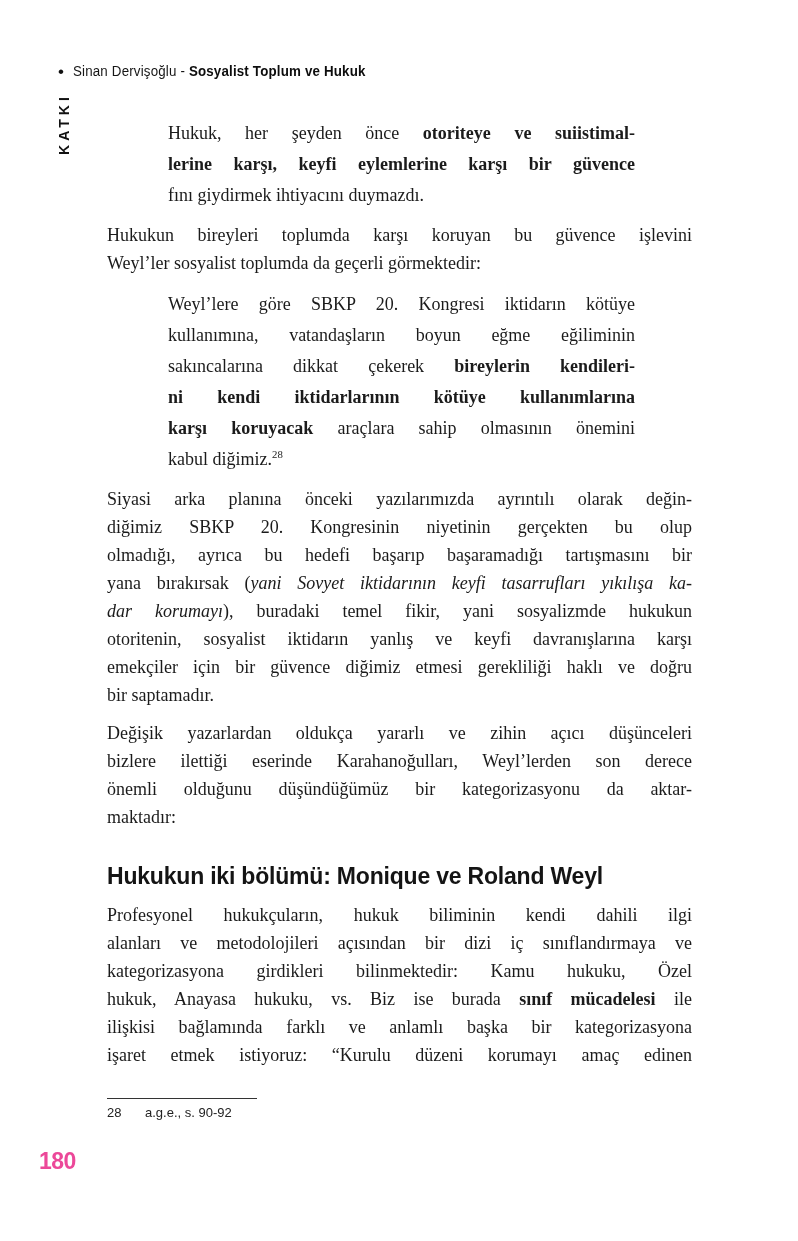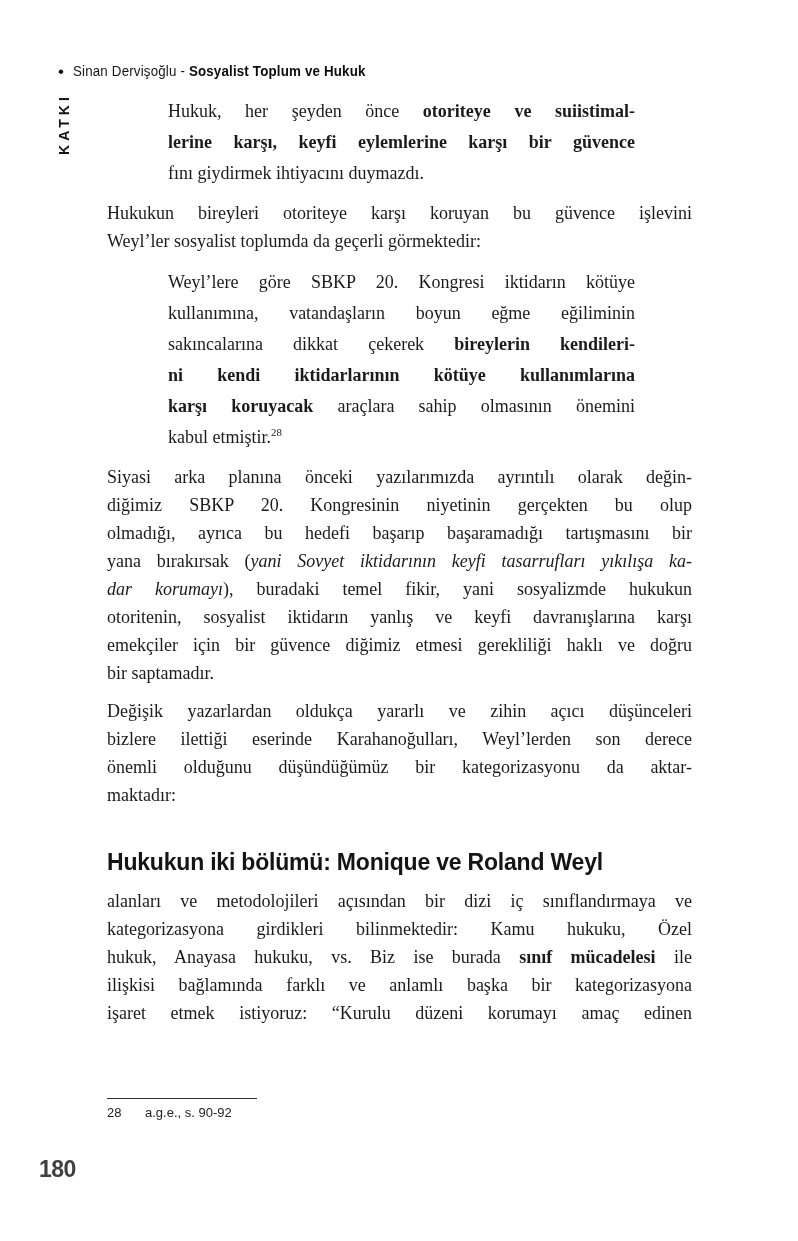--- a/index.html
+++ b/index.html
@@ -24,45 +24,45 @@
   .header .booktitle{font-weight:700;color:#0d0d0d;}
   
   .katki{
     position:absolute;left:19px;top:116px;width:90px;height:16px;
     transform:rotate(-90deg);
     font-family:"Liberation Sans", sans-serif;
     font-weight:700;font-size:14px;letter-spacing:4px;
     text-align:center;line-height:16px;color:#111;
   }
   
-  .content{position:absolute;left:107px;top:84px;width:585px;}
+  .content{position:absolute;left:107px;top:106px;width:585px;}
   .block{margin:0;}
   .block.para{font-size:18px;line-height:28px;margin-top:10px;}
   .block.quote{font-size:18px;line-height:31px;width:467px;margin-left:61px;margin-top:12px;}
   .block.heading{
     font-family:"Liberation Sans", sans-serif;
     font-size:23px;font-weight:700;letter-spacing:-.2px;
-    color:#141414;margin-top:38px;line-height:30px;
+    color:#141414;margin-top:30px;line-height:30px;
   }
   .line{text-align:justify;}
   .line.just{text-align-last:justify;}
   .s-b{font-weight:700;}
   .s-i{font-style:italic;}
   .s-u{text-underline-offset:2px;}
   sup{font-size:60%;line-height:0;vertical-align:super;}
   
   .footnote{position:absolute;left:107px;top:1098px;font-family:"Liberation Sans", sans-serif;font-size:13px;color:#222;}
   .footnote .rule{width:150px;border-top:1.5px solid #333;margin-bottom:6px;}
   .footnote .fnrow{display:flex;}
   .footnote .fnum{width:38px;}
   
   .pagenum{
     position:absolute;left:39px;top:1148px;
     font-family:"Liberation Sans", sans-serif;
-    font-weight:700;font-size:23px;letter-spacing:-.5px;color:#404040;margin-top:8px;
+    font-weight:700;font-size:23px;letter-spacing:-.5px;color:#ec4899;
   }
 </style>
 </head>
 <body>
 
 <div class="page">
 
   <div class="header">
     <span class="bullet">•</span>
     <span class="condense"><span class="author">Sinan Dervişoğlu - </span><span class="booktitle">Sosyalist Toplum ve Hukuk</span></span>
@@ -70,49 +70,50 @@
 
   <div class="katki">KATKI</div>
 
   <div class="content">
       <div class="block quote">
         <div class="line just"><span>Hukuk, her şeyden önce </span><span class="s-b">otoriteye ve suiistimal-</span></div>
         <div class="line just"><span class="s-b">lerine karşı, keyfi eylemlerine karşı bir güvence</span></div>
         <div class="line"><span>fını giydirmek ihtiyacını duymazdı.</span></div>
       </div>
       <div class="block para">
-        <div class="line just"><span>Hukukun bireyleri otoriteye karşı koruyan bu güvence işlevini</span></div>
+        <div class="line just"><span>Hukukun bireyleri toplumda karşı koruyan bu güvence işlevini</span></div>
         <div class="line"><span>Weyl’ler sosyalist toplumda da geçerli görmektedir:</span></div>
       </div>
       <div class="block quote">
         <div class="line just"><span>Weyl’lere göre SBKP 20. Kongresi iktidarın kötüye</span></div>
         <div class="line just"><span>kullanımına, vatandaşların boyun eğme eğiliminin</span></div>
         <div class="line just"><span>sakıncalarına dikkat çekerek </span><span class="s-b">bireylerin kendileri-</span></div>
         <div class="line just"><span class="s-b">ni kendi iktidarlarının kötüye kullanımlarına</span></div>
         <div class="line just"><span class="s-b">karşı koruyacak</span><span> araçlara sahip olmasının önemini</span></div>
-        <div class="line"><span>kabul etmiştir.</span><sup>28</sup></div>
+        <div class="line"><span>kabul diğimiz.</span><sup>28</sup></div>
       </div>
       <div class="block para">
         <div class="line just"><span>Siyasi arka planına önceki yazılarımızda ayrıntılı olarak değin-</span></div>
         <div class="line just"><span>diğimiz SBKP 20. Kongresinin niyetinin gerçekten bu olup</span></div>
         <div class="line just"><span>olmadığı, ayrıca bu hedefi başarıp başaramadığı tartışmasını bir</span></div>
         <div class="line just"><span>yana bırakırsak (</span><span class="s-i">yani Sovyet iktidarının keyfi tasarrufları yıkılışa ka-</span></div>
         <div class="line just"><span class="s-i">dar korumayı</span><span>), buradaki temel fikir, yani </span><span class="s-u">sosyalizmde hukukun</span></div>
         <div class="line just"><span class="s-u">otoritenin, sosyalist iktidarın yanlış ve keyfi davranışlarına karşı</span></div>
         <div class="line just"><span class="s-u">emekçiler için bir güvence diğimiz etmesi gerekliliği</span><span> haklı ve doğru</span></div>
         <div class="line"><span>bir saptamadır.</span></div>
       </div>
       <div class="block para">
         <div class="line just"><span>Değişik yazarlardan oldukça yararlı ve zihin açıcı düşünceleri</span></div>
         <div class="line just"><span>bizlere ilettiği eserinde Karahanoğulları, Weyl’lerden son derece</span></div>
         <div class="line just"><span>önemli olduğunu düşündüğümüz bir kategorizasyonu da aktar-</span></div>
         <div class="line"><span>maktadır:</span></div>
       </div>
       <div class="block heading">Hukukun iki bölümü: Monique ve Roland Weyl</div>
       <div class="block para">
+        <div class="line just"><span>Profesyonel hukukçuların, hukuk biliminin kendi dahili ilgi</span></div>
         <div class="line just"><span>alanları ve metodolojileri açısından bir dizi iç sınıflandırmaya ve</span></div>
         <div class="line just"><span>kategorizasyona girdikleri bilinmektedir: Kamu hukuku, Özel</span></div>
         <div class="line just"><span>hukuk, Anayasa hukuku, vs. Biz ise burada </span><span class="s-b">sınıf mücadelesi</span><span> ile</span></div>
         <div class="line just"><span>ilişkisi bağlamında farklı ve anlamlı başka bir kategorizasyona</span></div>
         <div class="line just"><span>işaret etmek istiyoruz: “Kurulu düzeni korumayı amaç edinen</span></div>
       </div>
     </div>
 
   <div class="footnote">
     <div class="rule"></div>

